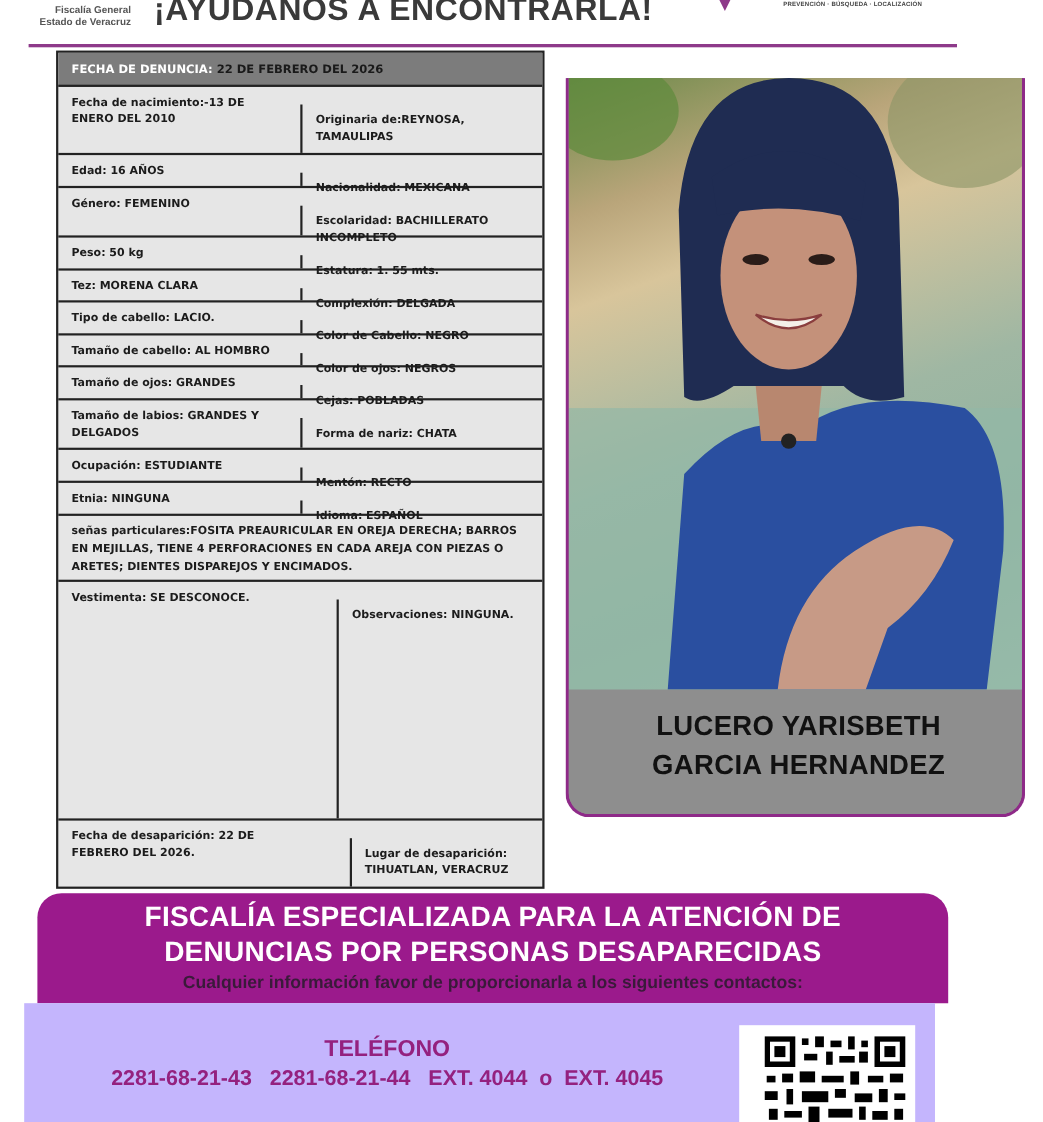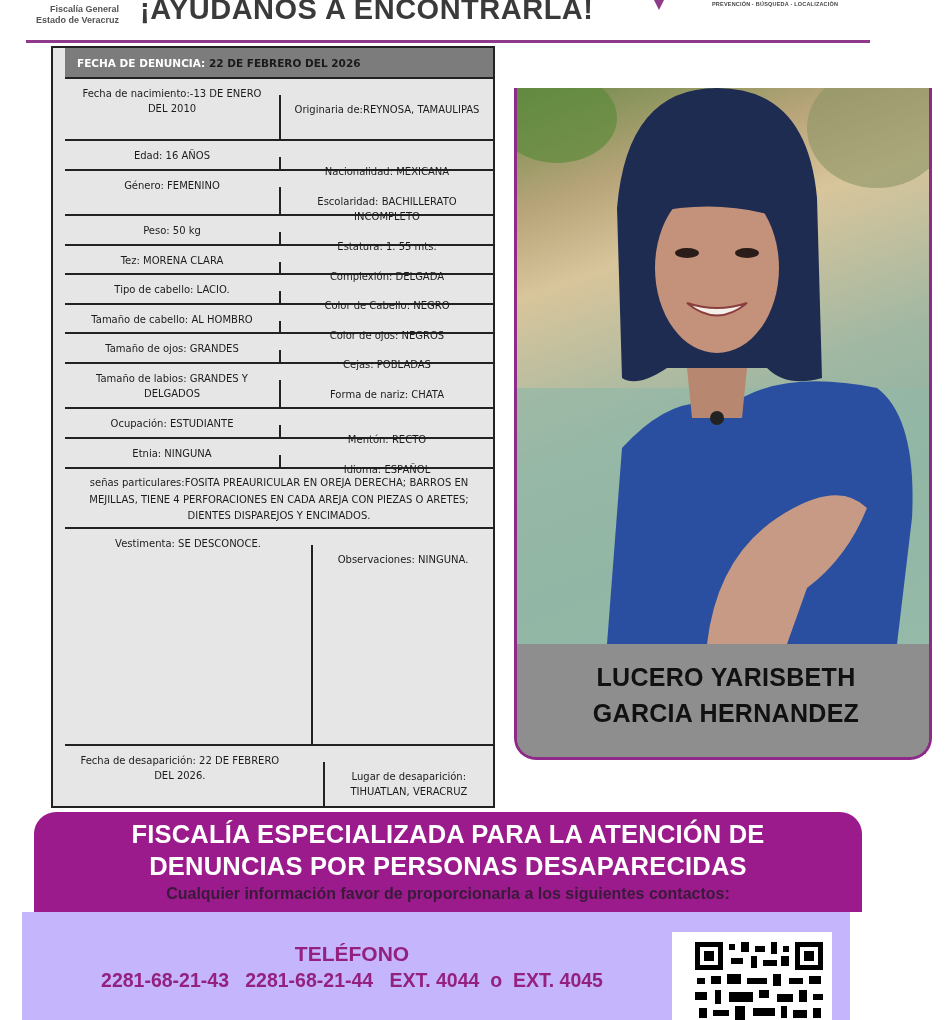--- a/index.html
+++ b/index.html
@@ -8,33 +8,33 @@
 
   
   .header { position: absolute; left: 0; top: 0; width: 760px; height: 46px; }
   .logo-text { position: absolute; left: 36px; top: 4px; font-size: 9px; line-height: 11px; color: #555; text-align: right; font-weight: bold; }
   .headline { position: absolute; left: 140px; top: -7px; font-size: 29px; font-weight: bold; color: #3a3a3a; letter-spacing: 0.5px; white-space: nowrap; }
   .heart-logo { position: absolute; left: 648px; top: -8px; width: 22px; height: 20px; }
   .tagline { position: absolute; left: 712px; top: 1px; font-size: 5.5px; font-weight: bold; color: #444; letter-spacing: 0.2px; white-space: nowrap; }
   .header-rule { position: absolute; left: 26px; top: 40px; width: 844px; height: 3px; background: #8e3a8a; }
 
   
-  .info-table { position: absolute; left: 51px; top: 46px; width: 444px; border: 2px solid #222; background: #e6e6e6; font-family: "DejaVu Sans", sans-serif; padding-left: 12px; }
+  .info-table { position: absolute; left: 51px; top: 46px; width: 444px; border: 2px solid #222; background: #e6e6e6; font-family: "DejaVu Sans", sans-serif; }
   .table-head { height: 31px; background: #7c7c7c; border-bottom: 2px solid #222; padding: 9px 12px; font-size: 10.5px; font-weight: bold; color: #ffffff; white-space: nowrap; }
   .table-head .val { color: #1a1a1a; }
   .row { display: flex; border-bottom: 2px solid #222; }
   .row:last-child { border-bottom: none; gap: 28px; }
-  .cell { width: 50%; padding: 7px 12px 4px 12px; font-size: 10px; font-weight: normal; color: #1c1c1c; line-height: 15px; text-align: center; }
+  .cell { width: 50%; padding: 7px 12px 4px 12px; font-size: 10px; font-weight: bold; color: #1c1c1c; line-height: 15px; }
   .cell + .cell { border-left: 2px solid #222; margin-top: 16px; }
   .cell.full { width: 100%; line-height: 16.5px; padding-top: 6px; }
   .row.wide .cell:first-child { width: 57.5%; }
   .row.wide .cell:last-child { width: 42.5%; }
 
   
-  .photo-card { position: absolute; left: 514px; top: 88px; width: 418px; height: 672px; border: 3px solid #8e2a88; border-top: none; border-radius: 0 0 22px 22px; overflow: hidden; background: #8e8e8e; }
+  .photo-card { position: absolute; left: 514px; top: 71px; width: 418px; height: 672px; border: 3px solid #8e2a88; border-top: none; border-radius: 0 0 22px 22px; overflow: hidden; background: #8e8e8e; }
   .photo { position: absolute; left: 0; top: 0; width: 418px; height: 556px; overflow: hidden;
     background: linear-gradient(160deg, #6d8a4a 0%, #b9a57a 18%, #d8c59b 30%, #9fb7a3 55%, #8fb3a0 75%, #9cbfad 100%); }
   .name-box { position: absolute; left: 0; top: 556px; width: 418px; height: 116px; background: #8e8e8e; display: flex; flex-direction: column; align-items: center; justify-content: center; padding-bottom: 14px; }
   .name-line { font-size: 25px; font-weight: bold; color: #111; line-height: 36px; letter-spacing: 0.3px; }
 
   
   .banner { position: absolute; left: 34px; top: 812px; width: 828px; height: 100px; background: #9b1a8c; border-radius: 22px 22px 0 0; text-align: center; }
   .banner-title { color: #ffffff; font-size: 25.5px; font-weight: bold; line-height: 32px; padding-top: 6px; letter-spacing: 0.2px; }
   .banner-sub { color: #3a1a3a; font-size: 16px; font-weight: bold; margin-top: 3px; }
   .contact-box { position: absolute; left: 22px; top: 912px; width: 828px; height: 108px; background: #c4b5fd; text-align: center; }

